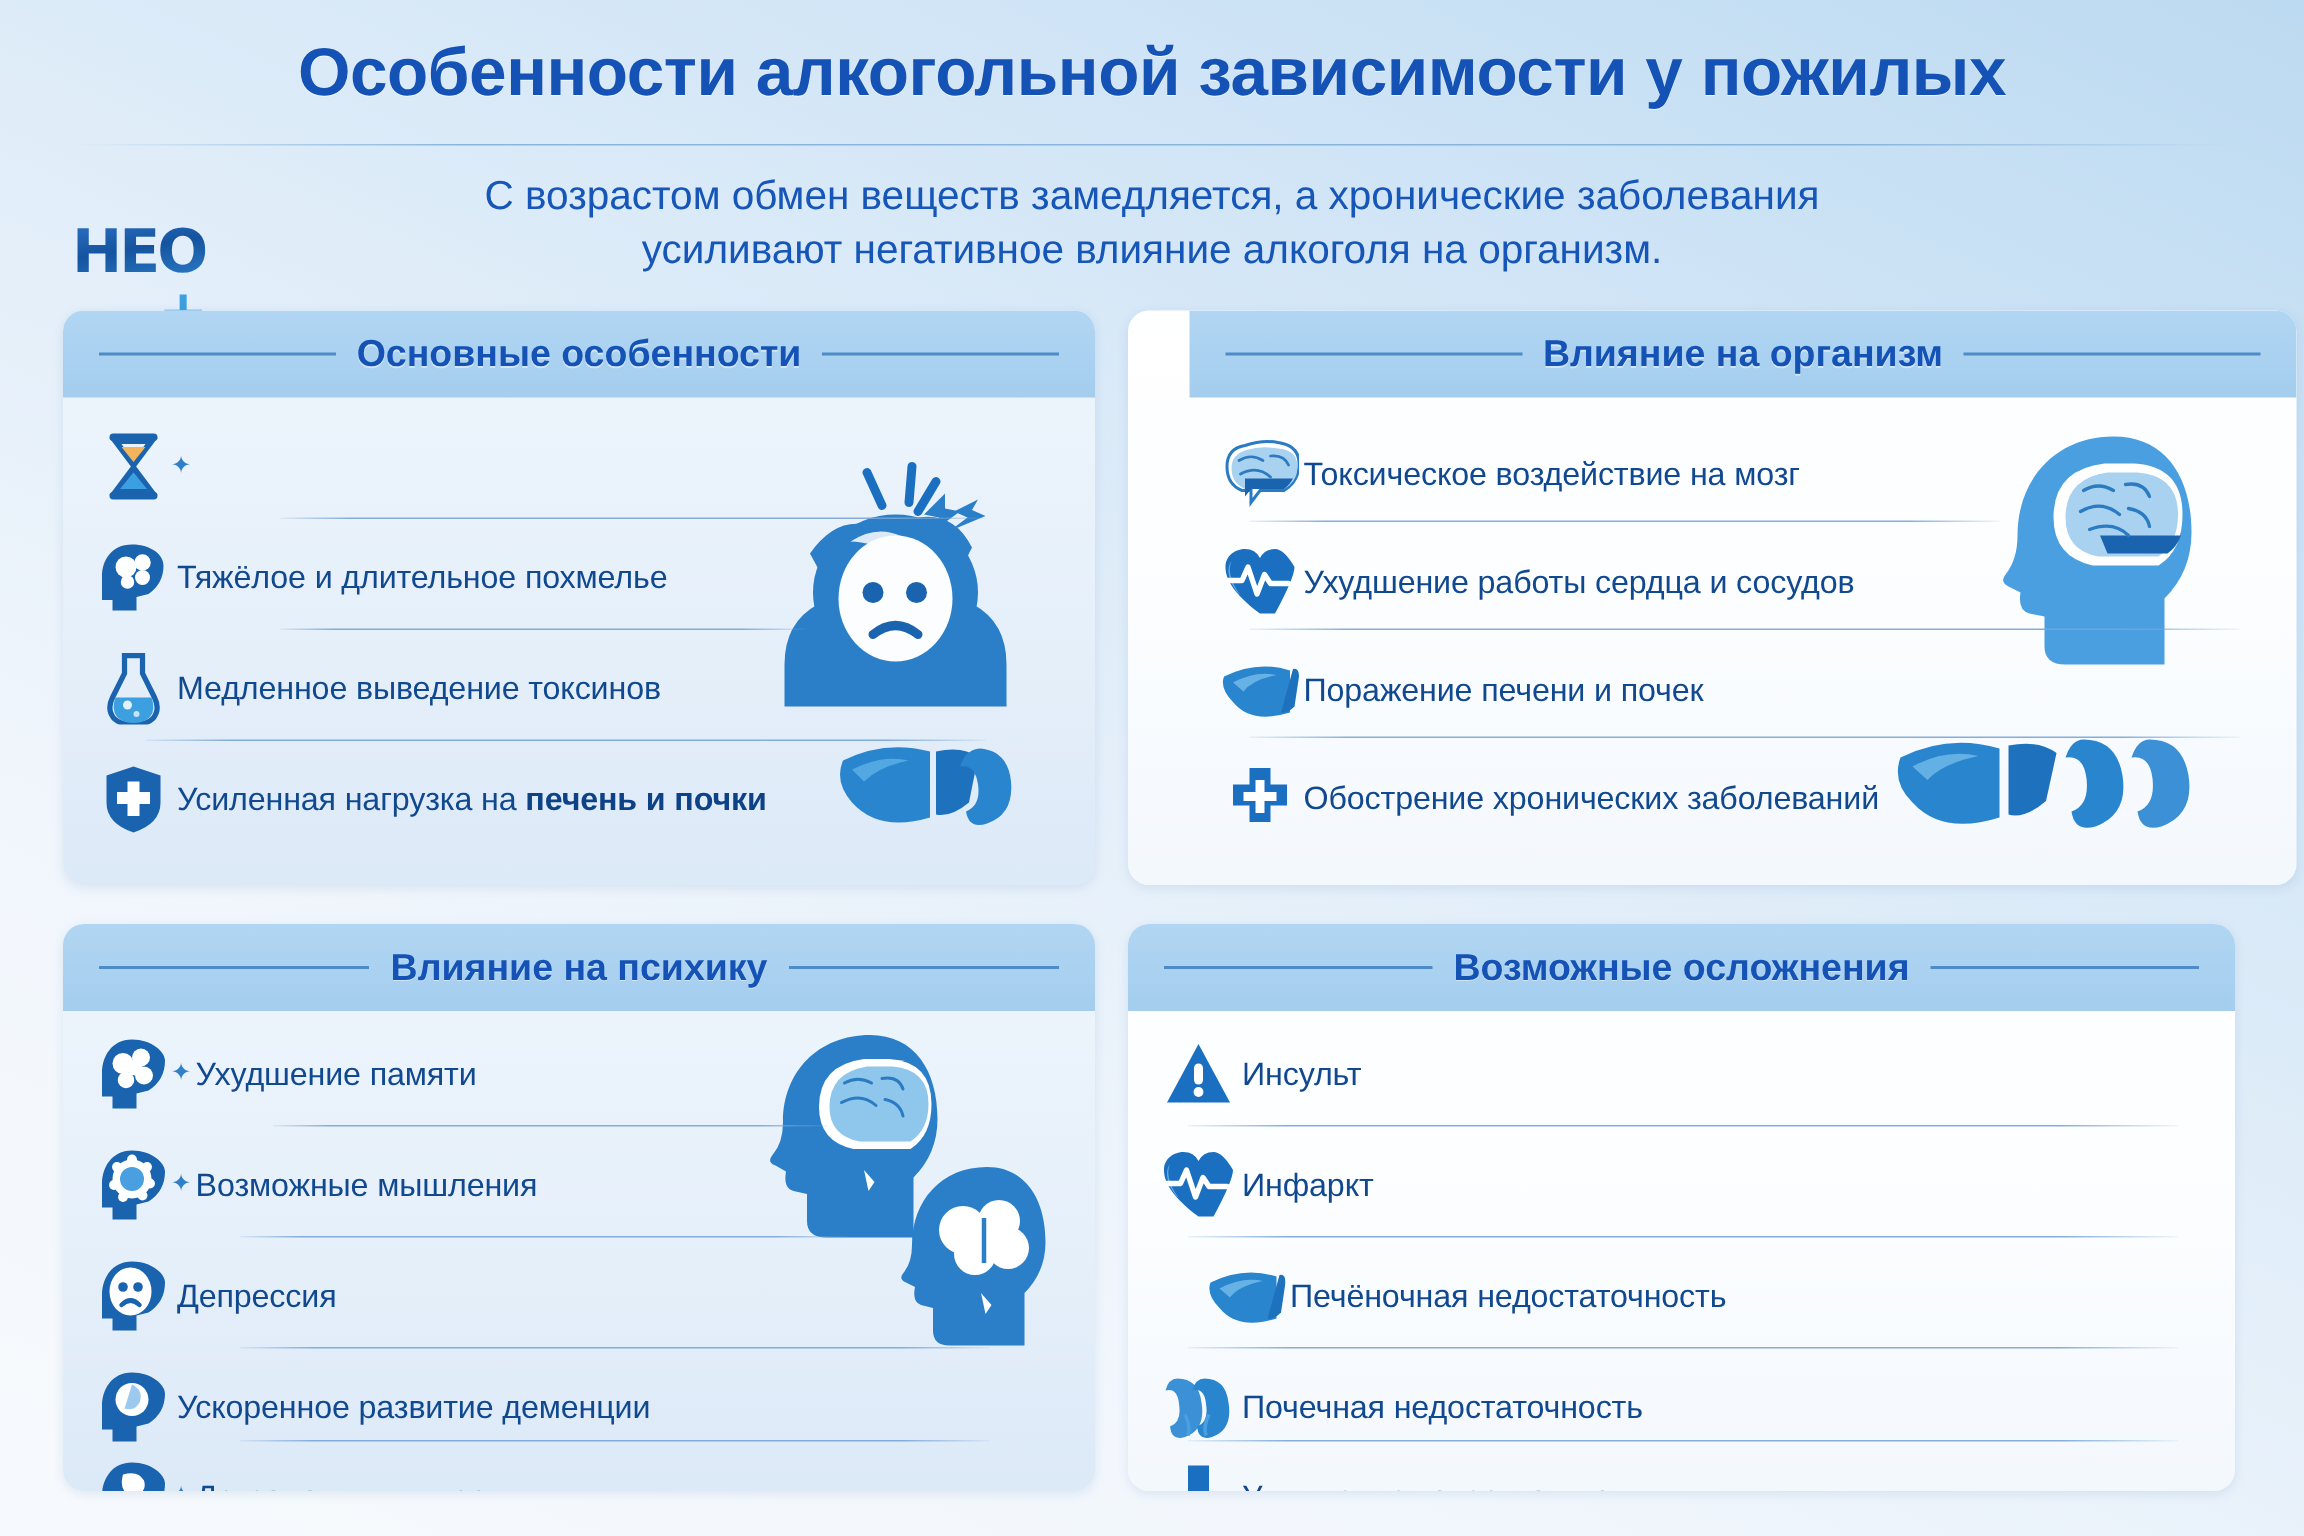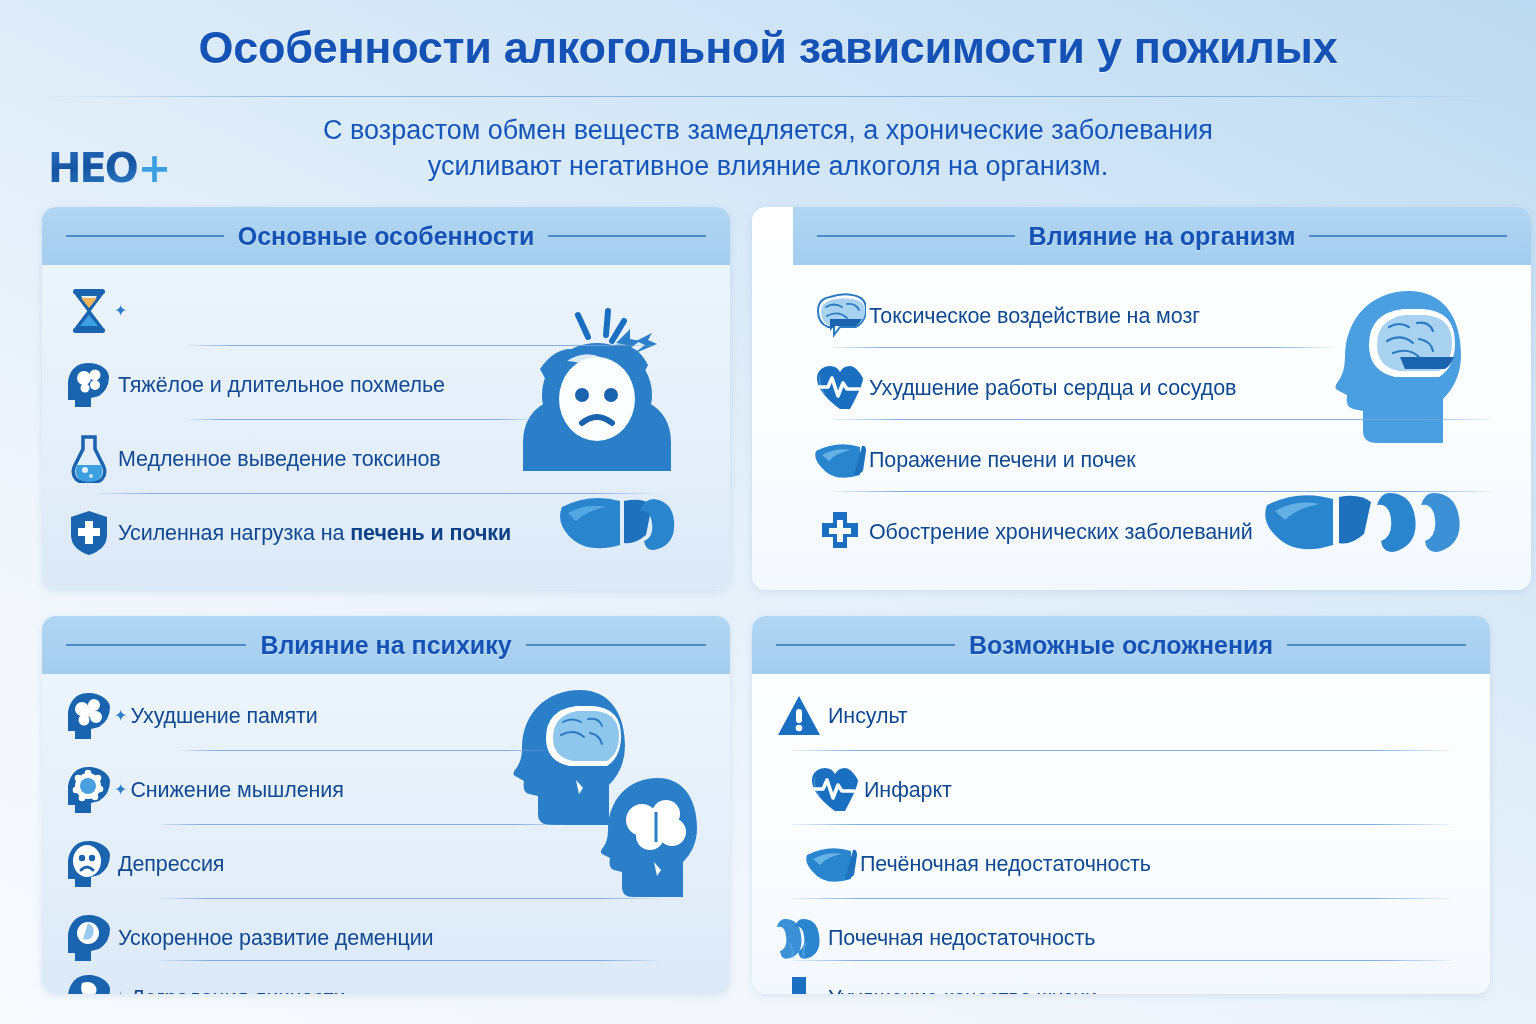--- a/index.html
+++ b/index.html
@@ -34,21 +34,21 @@
     text-align:center;
     font-size:27px;line-height:36px;
     color:#1556b8;
   }
 
   
   .logo{
     position:absolute;left:48px;top:148px;
     font-size:40px;font-weight:bold;letter-spacing:-2px;
     line-height:1;
-    display:flex;align-items:flex-end;
+    display:flex;align-items:flex-end;flex-direction:column;
   }
   .logo .g1{
     background:linear-gradient(170deg,#2d72c4 0%,#14539f 45%,#2f7fc9 100%);
     -webkit-background-clip:text;background-clip:text;color:transparent;
     font-family:"DejaVu Sans",sans-serif;
   }
   .logo .plus{
     margin-left:1px;
     color:#3c9fe0;
     font-family:"DejaVu Sans",sans-serif;
@@ -349,21 +349,21 @@
                 <circle cx="32" cy="13" r="3.3"></circle>
                 <circle cx="34" cy="24" r="3.3"></circle>
               <circle cx="29" cy="32" r="3.3"></circle>
                 <circle cx="16" cy="33" r="3.3"></circle>
                 <circle cx="10" cy="25" r="3.3"></circle>
                 <circle cx="12" cy="13" r="3.3"></circle>
             </g>
           </svg>
         </span>
         <span class="arrowdot">✦</span>
-        <span class="txt">Снижение мышления</span>
+        <span class="txt">Возможные мышления</span>
       </div>
       <div class="sep" style="left:118px;width:405px;top:150px;"></div>
 
       <div class="row" style="top:162px;height:56px;">
         <span class="ico">
           <svg width="46" height="50" viewBox="0 0 46 50">
             <path d="M22 2 C8 2 2 14 2 24 l0 16 l7 0 l0 8 l16 0 l0 -10 l8 -2 q11 -7 11 -20 C44 10 35 2 22 2z" fill="#1a63ae"></path>
             <ellipse cx="21" cy="22" rx="14" ry="16" fill="#fff"></ellipse>
             <circle cx="16" cy="19" r="3.2" fill="#1a63ae"></circle>
               <circle cx="26" cy="19" r="3.2" fill="#1a63ae"></circle>
@@ -412,21 +412,21 @@
           <svg width="46" height="44" viewBox="0 0 46 44">
             <path d="M23 2 L44 41 H2z" fill="#1a6fc0"></path>
             <rect x="20" y="15" width="6" height="14" rx="3" fill="#fff"></rect>
             <circle cx="23" cy="34" r="3.3" fill="#fff"></circle>
           </svg>
         </span>
         <span class="txt">Инсульт</span>
       </div>
       <div class="sep" style="left:40px;width:660px;top:76px;"></div>
 
-      <div class="row" style="top:88px;height:56px;margin-left:36px;">
+      <div class="row" style="top:88px;height:56px;">
         <span class="ico">
           <svg width="50" height="46" viewBox="0 0 50 46">
             <path d="M25 44 C6 30 2 20 2 13 C2 5 9 1 15 1 q7 0 10 6 q3 -6 10 -6 q6 0 13 12 q0 7 -13 31z" fill="#1a6fc0"></path>
             <path d="M6 9 C2 14 4 24 12 32 q-10 -14 -6 -23z" fill="#6fb8e8" opacity=".8"></path>
             <path d="M4 22 h9 l4 -9 l6 18 l5 -13 l4 6 l12 0" stroke="#fff" stroke-width="3.6" fill="none" stroke-linejoin="round" stroke-linecap="round"></path>
           </svg>
         </span>
         <span class="txt">Инфаркт</span>
       </div>
       <div class="sep" style="left:40px;width:660px;top:150px;"></div>

